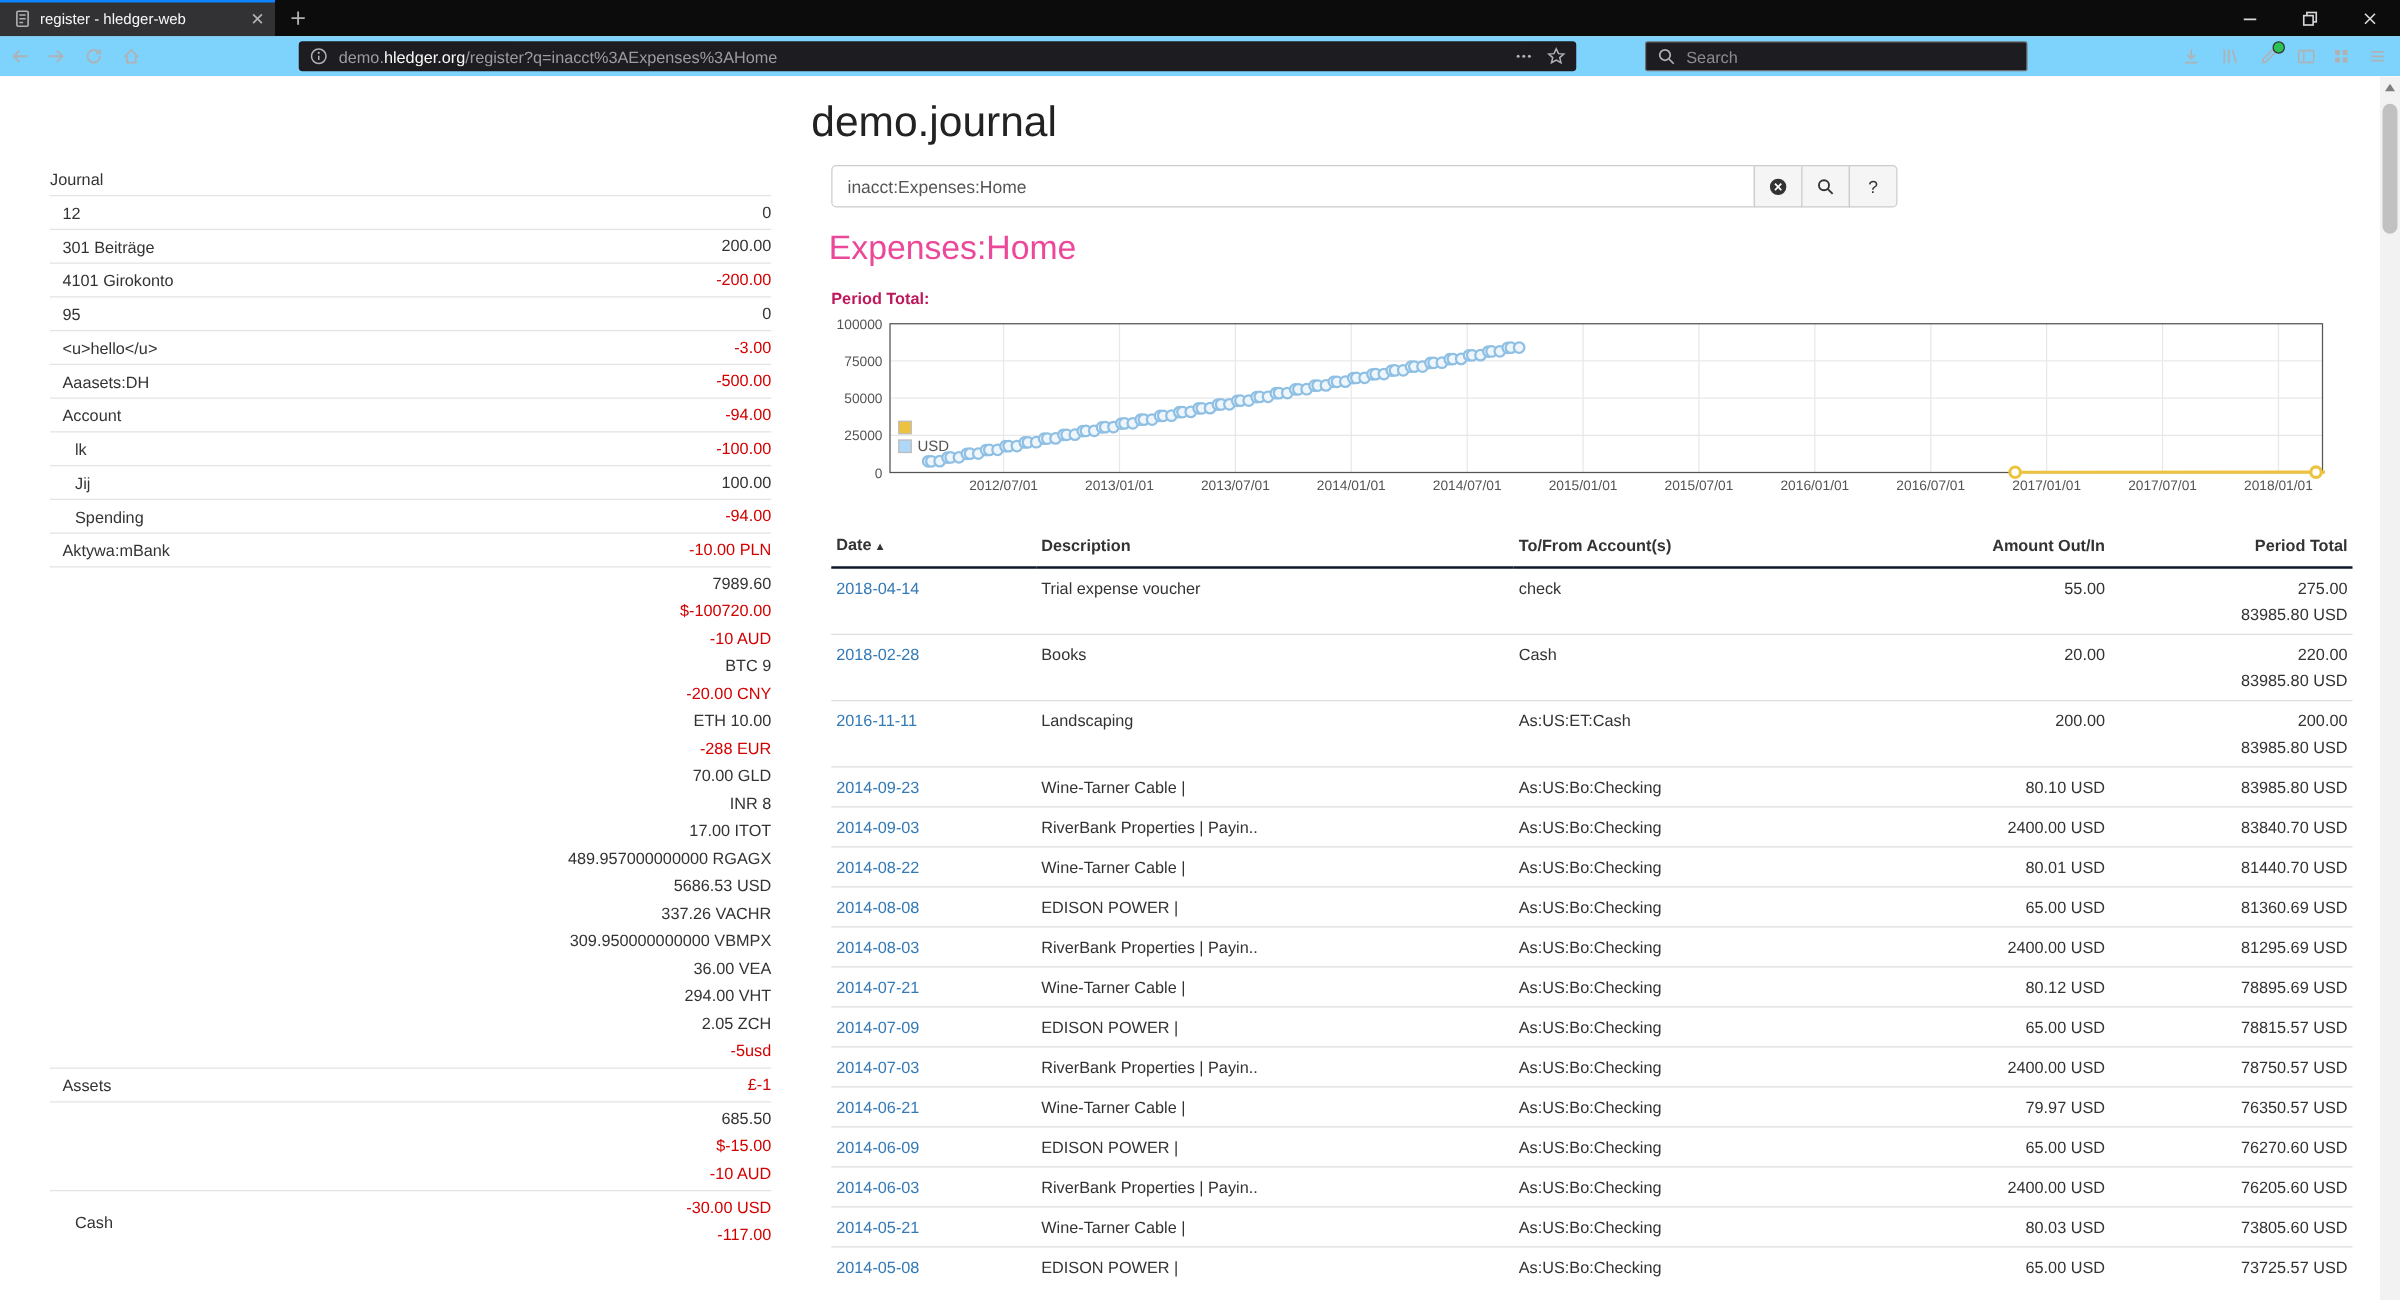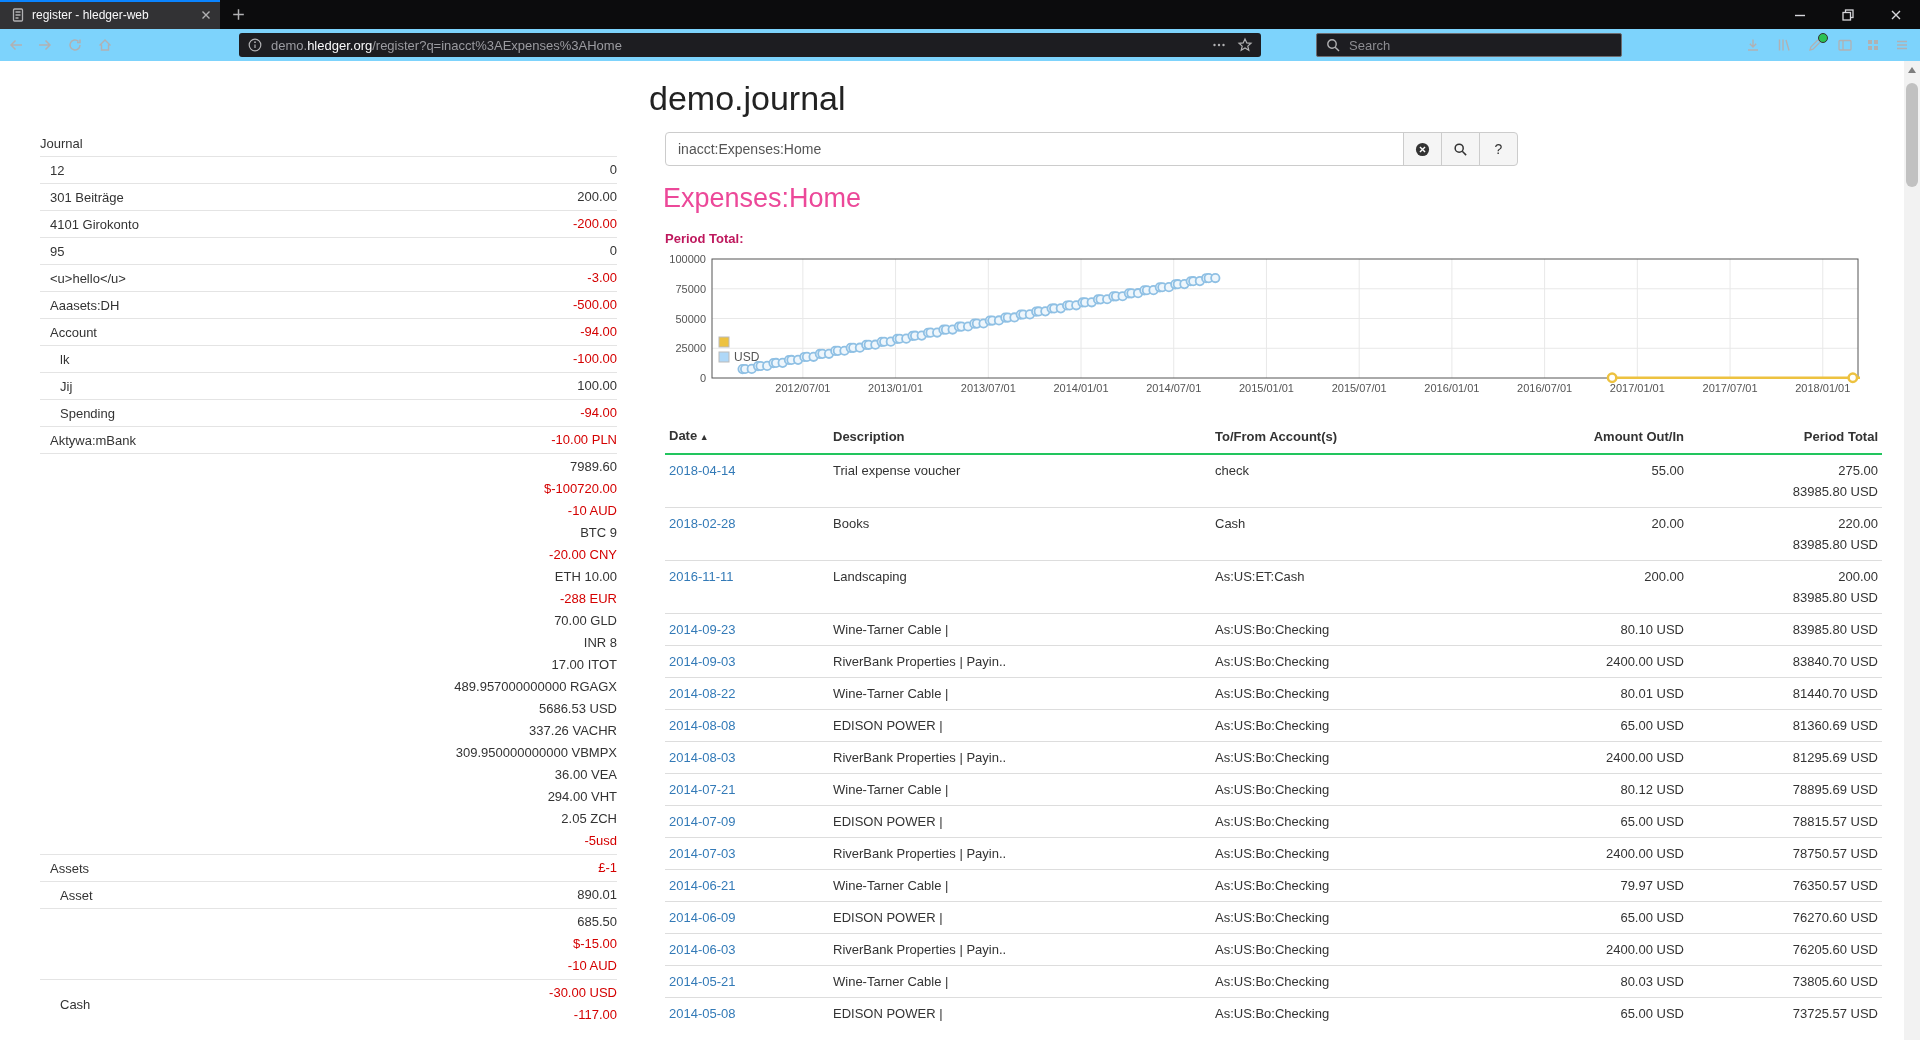--- a/index.html
+++ b/index.html
@@ -53,21 +53,21 @@
   .query-input { width:739px; height:34px; border:1px solid #ccc; border-radius:4px 0 0 4px; padding:6px 12px; font-size:14px; color:#555; font-family:"Liberation Sans",sans-serif; outline:none; }
   .fbtn { width:39px; height:34px; border:1px solid #ccc; margin-left:-1px; background:#f5f5f5; display:flex; align-items:center; justify-content:center; font-size:14px; color:#333; padding:0; }
   .fbtn.last { border-radius:0 4px 4px 0; }
 
   .page-h2 { position:absolute; left:663px; top:122px; font-size:27px; font-weight:400; color:#ec4899; margin:0; }
   .chart-label { position:absolute; left:665px; top:170px; font-size:13px; font-weight:bold; color:#be185d; }
   #chart { position:absolute; left:665px; top:187px; width:1195px; height:152px; }
 
   
   #register-table { position:absolute; left:665px; top:359px; width:1217px; border-collapse:collapse; table-layout:fixed; font-size:13px; color:#333; }
-  #register-table th { text-align:left; font-weight:bold; border-bottom:2px solid #22c55e; padding:5px 4px; line-height:21px; }
+  #register-table th { text-align:left; font-weight:bold; border-bottom:2px solid #0f172a; padding:5px 4px; line-height:21px; }
   #register-table td { border-top:1px solid #ddd; padding:5px 4px; vertical-align:top; line-height:21px; }
   #register-table .num { text-align:right; }
   a.date { color:#337ab7; text-decoration:none; }
   .caret { font-size:9px; color:#333; }
 
   
   .scrollbar { position:absolute; right:0; top:0; width:16px; height:979px; background:#f2f2f2; }
   .sb-arrow { width:0; height:0; border-left:4px solid transparent; border-right:4px solid transparent; border-bottom:6px solid #7e7e7e; margin:6px auto 0; }
   .sb-thumb { position:absolute; left:2px; width:12px; top:22px; height:104px; background:#c1c1c1; border-radius:6px; }
 </style>
@@ -316,26 +316,20 @@
             <div class="amt">36.00 VEA</div>
             <div class="amt">294.00 VHT</div>
             <div class="amt">2.05 ZCH</div>
             <div class="amt neg">-5usd</div>
           </span>
         </div>
         <div class="s-row">
           <span class="s-name ind1">Assets</span>
           <span class="s-amts">
             <div class="amt neg">£-1</div>
-          </span>
-        </div>
-        <div class="s-row">
-          <span class="s-name ind2">Asset</span>
-          <span class="s-amts">
-            <div class="amt">890.01</div>
           </span>
         </div>
         <div class="s-row">
           <span class="s-name ind2"></span>
           <span class="s-amts">
             <div class="amt">685.50</div>
             <div class="amt neg">$-15.00</div>
             <div class="amt neg">-10 AUD</div>
           </span>
         </div>

